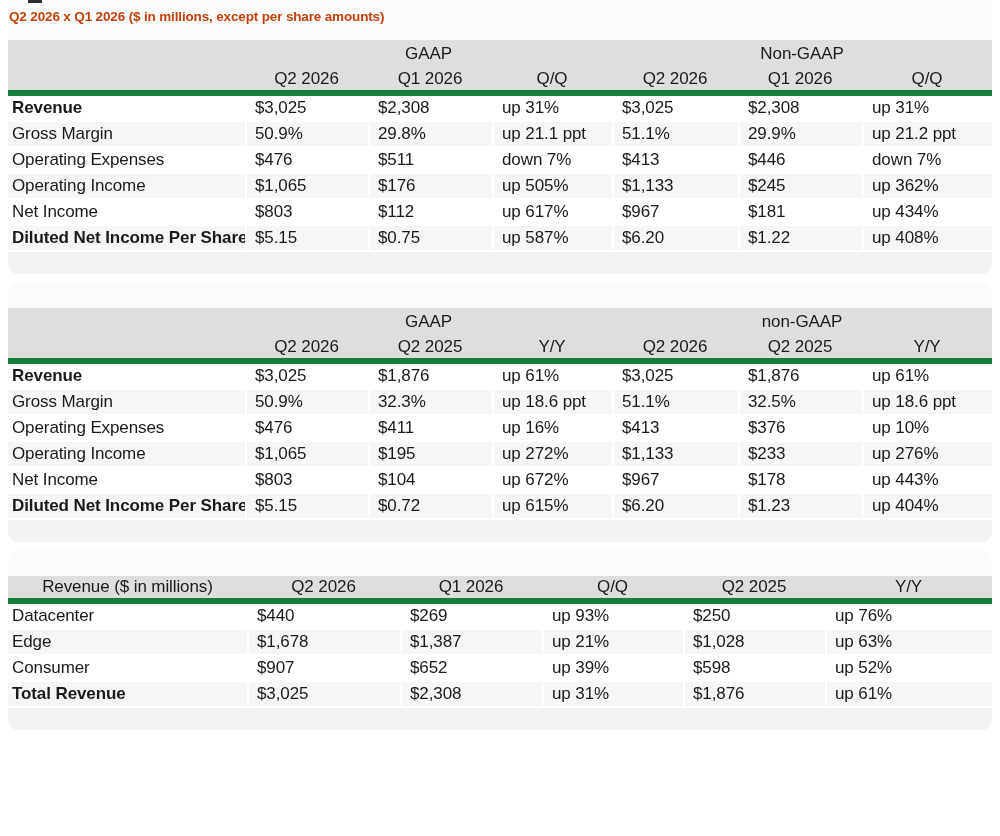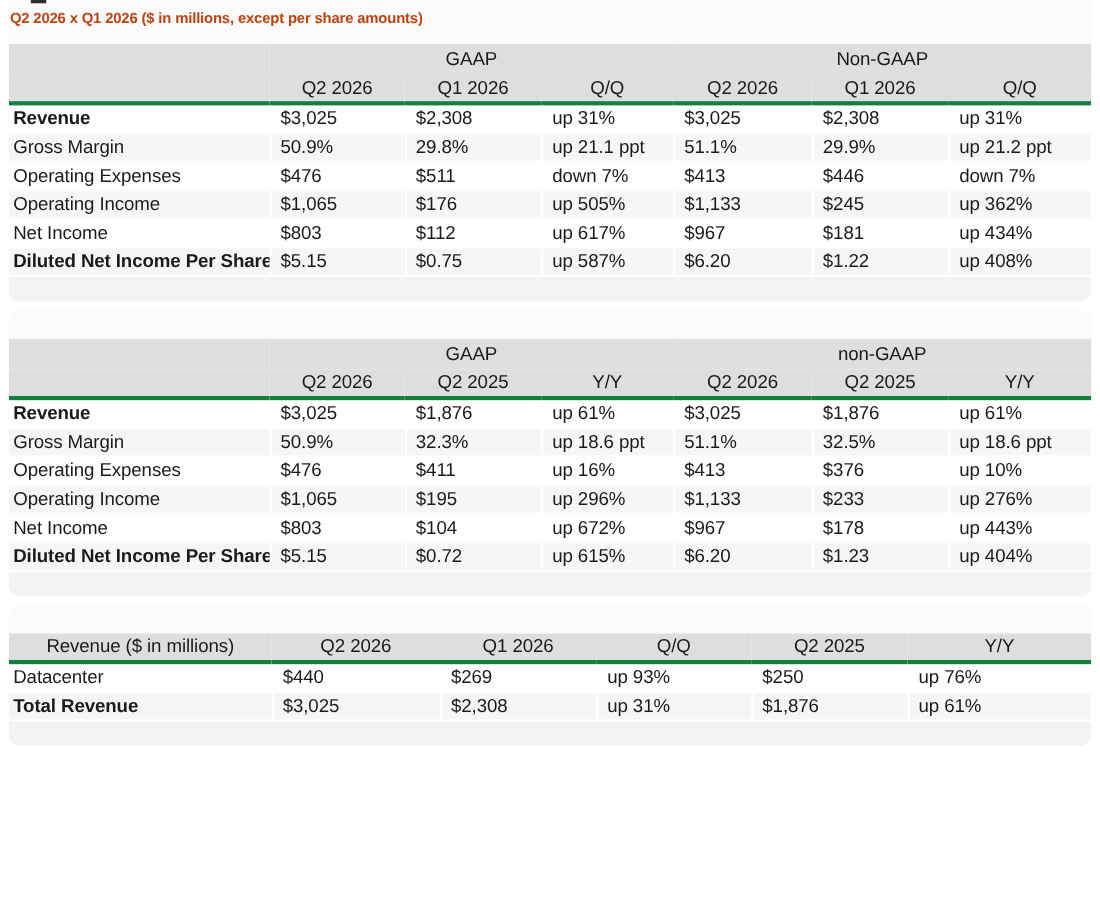--- a/index.html
+++ b/index.html
@@ -32,21 +32,21 @@
   table {
     width: 984px; border-collapse: separate; border-spacing: 0;
     table-layout: fixed; font-size: 17px; letter-spacing: -0.1px;
   }
   thead th {
     background: var(--header_bg, #dedede);
     font-weight: 400; text-align: center;
     height: 28px; padding: 0 4px; vertical-align: middle;
     overflow: hidden; white-space: nowrap;
   }
-  thead tr.colhead-row th { border-bottom: 4px solid #15803d; }
+  thead tr.colhead-row th { border-bottom: 6px solid #15803d; }
   tbody td {
     height: 26px; vertical-align: middle; text-align: left;
     padding: 0 6px 0 8px; border-bottom: 2px solid #fff;
     white-space: nowrap; overflow: hidden;
   }
   tbody td:first-child { padding-left: 4px; }
   tbody td + td { border-left: 2px solid #fff; }
   tbody tr:nth-child(odd) td { background: var(--row_bg, #fff); }
   tbody tr:nth-child(even) td { background: var(--stripe_bg, #f6f6f6); }
   tbody tr.bold td:first-child { font-weight: 700; }
@@ -202,21 +202,21 @@
             <td>$411</td>
             <td>up 16%</td>
             <td>$413</td>
             <td>$376</td>
             <td>up 10%</td>
           </tr>
           <tr>
             <td>Operating Income</td>
             <td>$1,065</td>
             <td>$195</td>
-            <td>up 296%</td>
+            <td>up 272%</td>
             <td>$1,133</td>
             <td>$233</td>
             <td>up 276%</td>
           </tr>
           <tr>
             <td>Net Income</td>
             <td>$803</td>
             <td>$104</td>
             <td>up 672%</td>
             <td>$967</td>
@@ -259,20 +259,36 @@
         </thead>
         <tbody>
           <tr>
             <td>Datacenter</td>
             <td>$440</td>
             <td>$269</td>
             <td>up 93%</td>
             <td>$250</td>
             <td>up 76%</td>
           </tr>
+          <tr>
+            <td>Edge</td>
+            <td>$1,678</td>
+            <td>$1,387</td>
+            <td>up 21%</td>
+            <td>$1,028</td>
+            <td>up 63%</td>
+          </tr>
+          <tr>
+            <td>Consumer</td>
+            <td>$907</td>
+            <td>$652</td>
+            <td>up 39%</td>
+            <td>$598</td>
+            <td>up 52%</td>
+          </tr>
           <tr class="bold">
             <td>Total Revenue</td>
             <td>$3,025</td>
             <td>$2,308</td>
             <td>up 31%</td>
             <td>$1,876</td>
             <td>up 61%</td>
           </tr>
         </tbody>
       </table>

